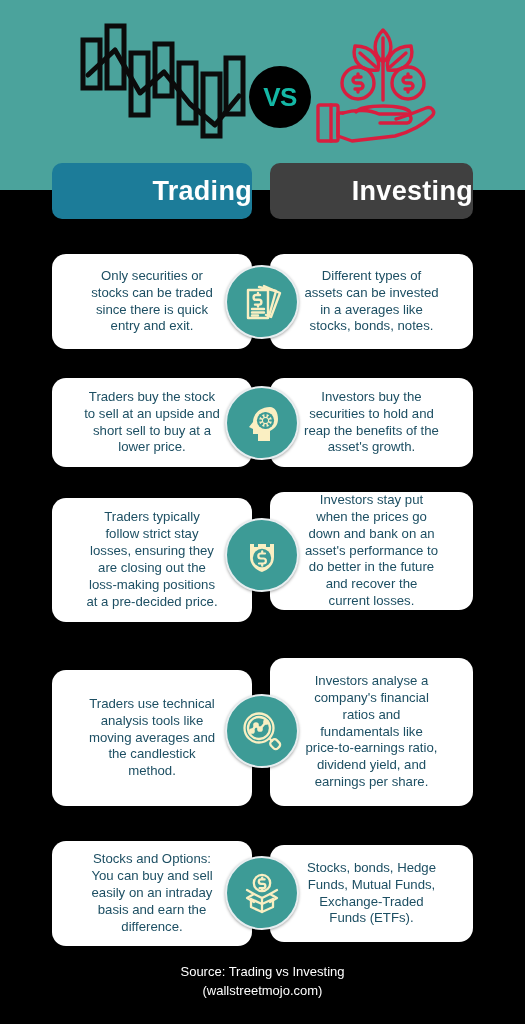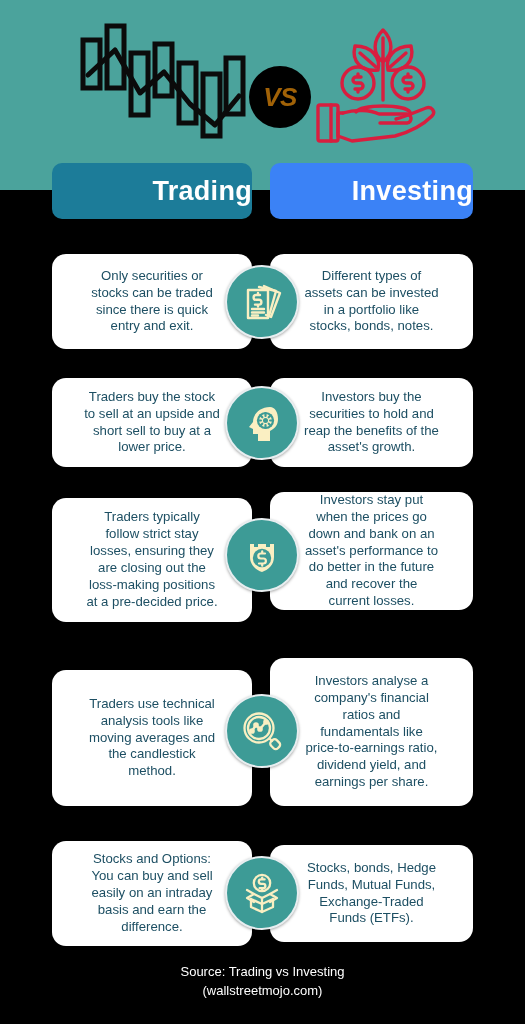--- a/index.html
+++ b/index.html
@@ -33,24 +33,23 @@
     left: 249px; top: 66px;
     width: 62px; height: 62px;
     border-radius: 50%;
     background: #000000;
     display: flex;
     align-items: center;
     justify-content: center;
     z-index: 5;
   }
   .vs-badge span {
-    color: #a16207;
+    color: #14b8a6;
     font-size: 26px;
     font-weight: bold;
-    font-style: italic;
     letter-spacing: -0.5px;
     line-height: 1;
   }
 
   
   .pill {
     position: absolute;
     height: 56px;
     border-radius: 10px;
     display: flex;
@@ -65,21 +64,21 @@
     letter-spacing: 0.3px;
   }
   .pill-trading {
     left: 52px; top: 163px;
     width: 200px;
     background: #1C7C99;
   }
   .pill-investing {
     left: 270px; top: 163px;
     width: 203px;
-    background: #3b82f6;
+    background: #404040;
   }
 
   
   .row {
     position: absolute;
     left: 0;
     width: 525px;
   }
   .card {
     position: absolute;
@@ -192,21 +191,21 @@
   <div class="row" style="top:254px;height:98px">
     <div class="card left" style="top:0;height:95px">
       <p>Only securities or
 stocks can be traded
 since there is quick
 entry and exit.</p>
     </div>
     <div class="card right" style="top:0;height:95px">
       <p>Different types of
 assets can be invested
-in a portfolio like
+in a averages like
 stocks, bonds, notes.</p>
     </div>
     <div class="icon-circle" style="top:11px">
       <svg width="44" height="44" viewBox="0 0 44 44">
         <g fill="none" stroke="#FAEFC2" stroke-width="2.4" stroke-linejoin="round" stroke-linecap="round">
           <path d="M24 6 L40 13 L31 37 L26 35"></path>
           <path d="M19 7 L36 11 L29 36"></path>
           <rect x="8" y="10" width="20" height="28"></rect>
           <circle cx="18" cy="18" r="0"></circle>
           <path d="M20 15 h-4 a2.4 2.4 0 0 0 0 4.8 h3 a2.4 2.4 0 0 1 0 4.8 h-4 M18 13 v2 M18 24.6 v2"></path>

